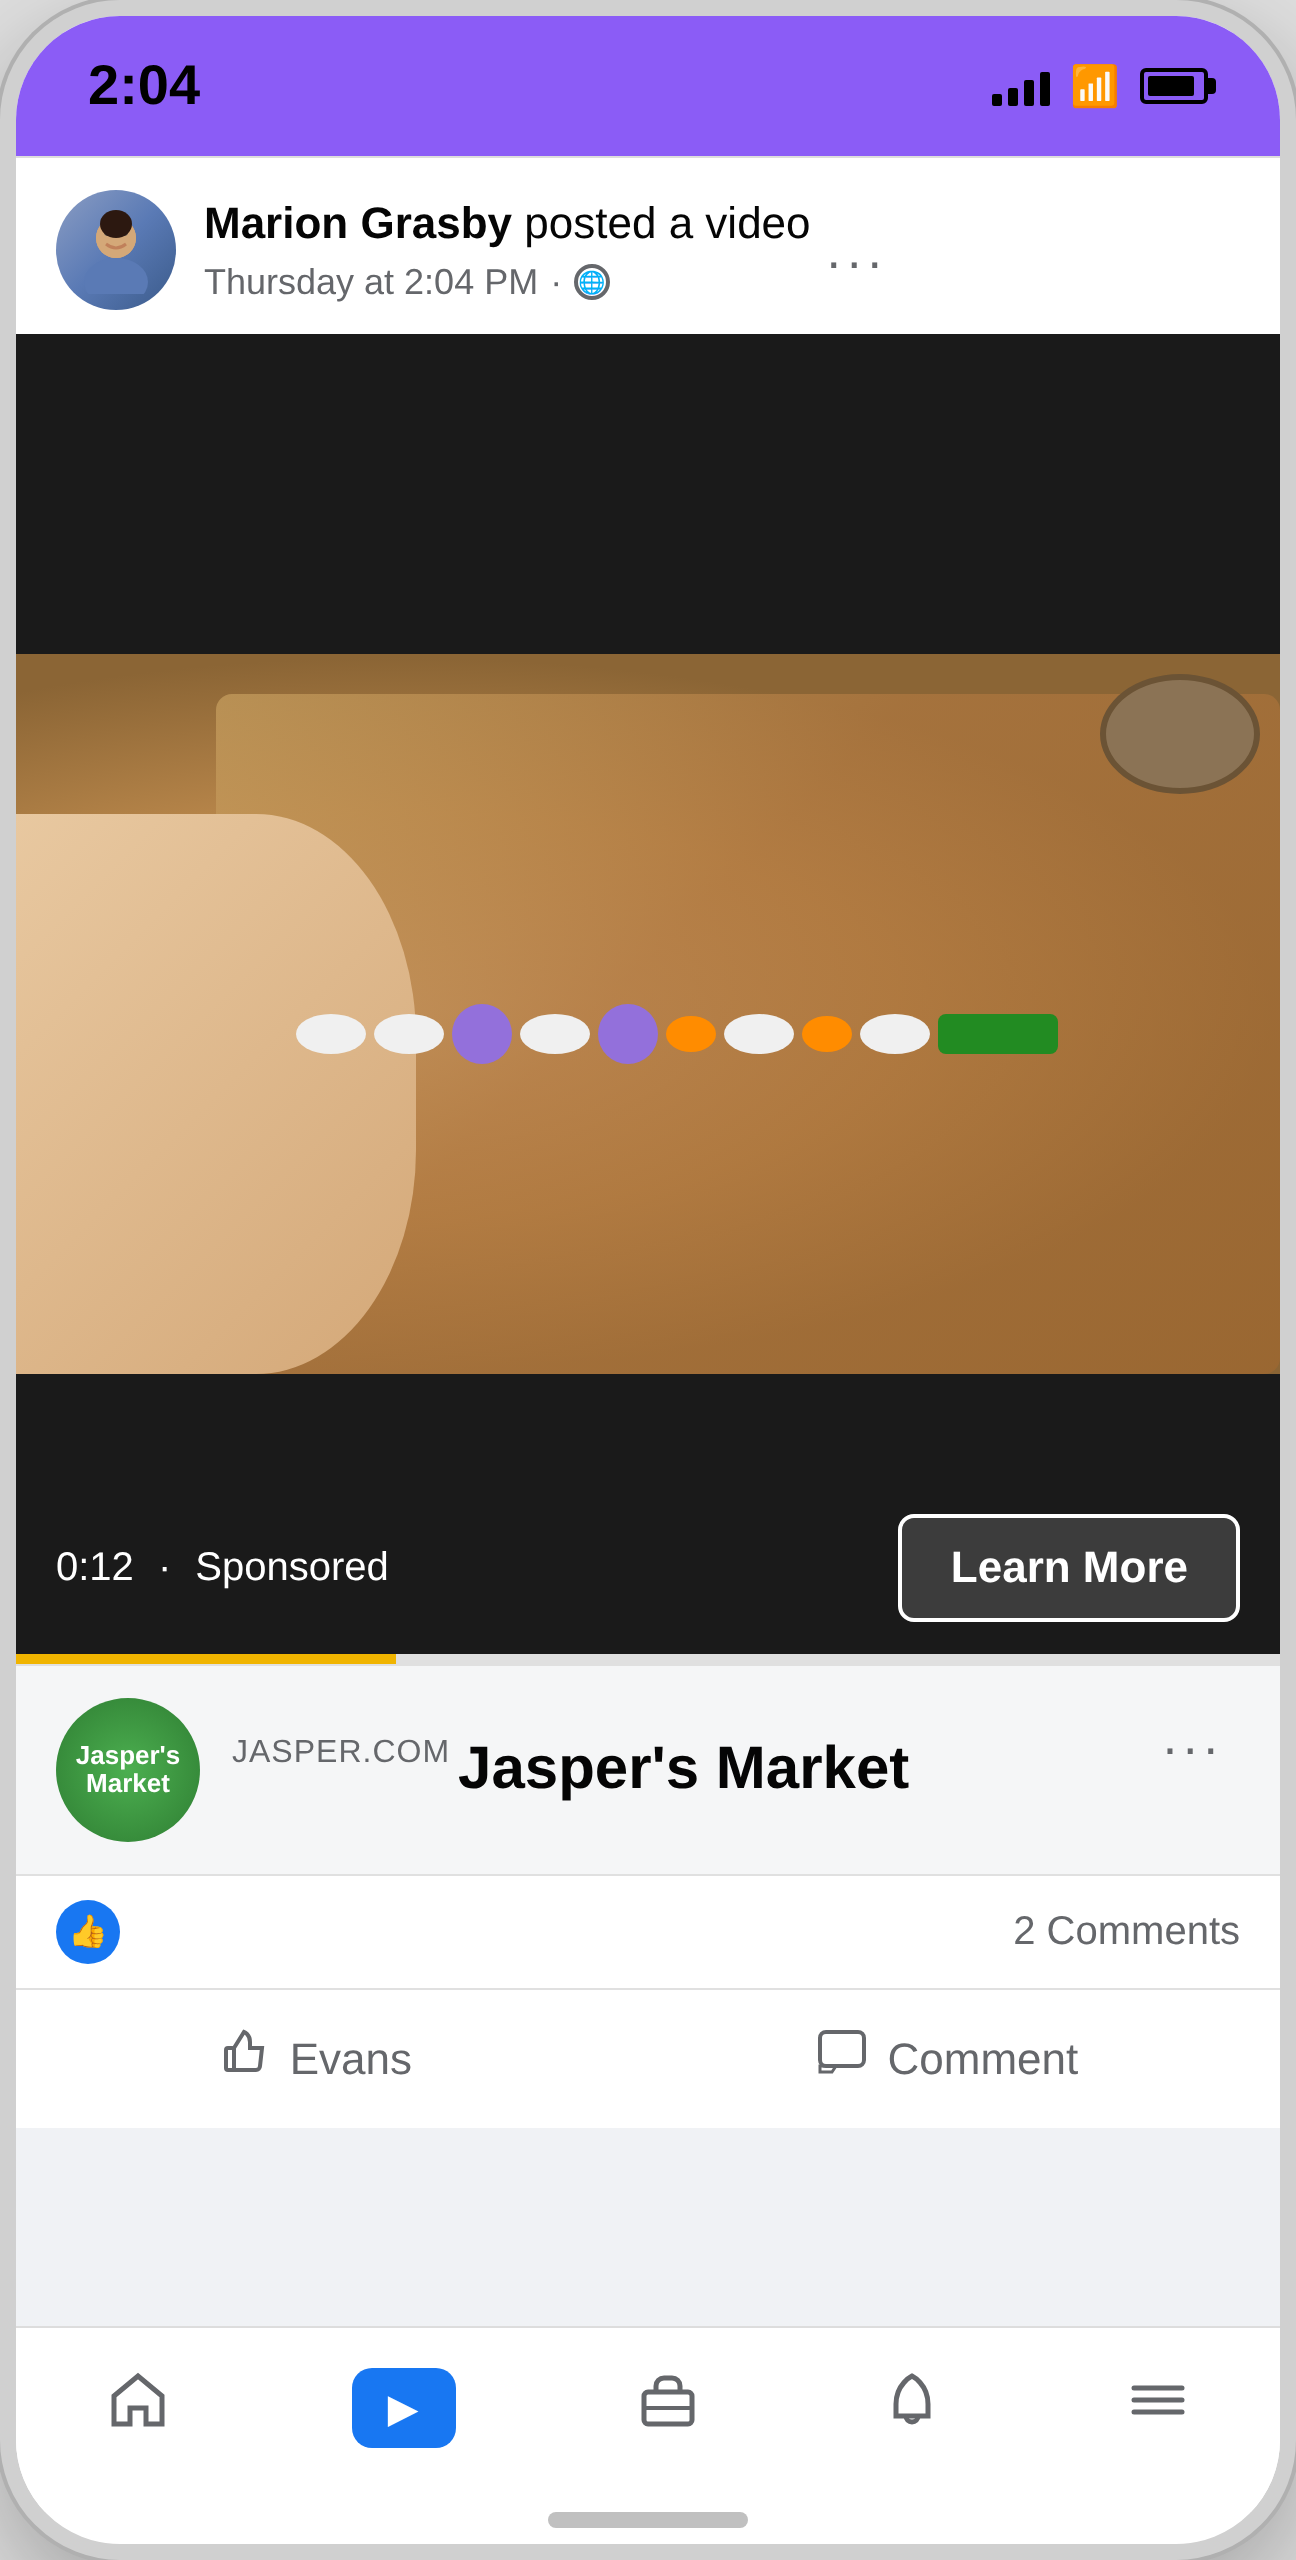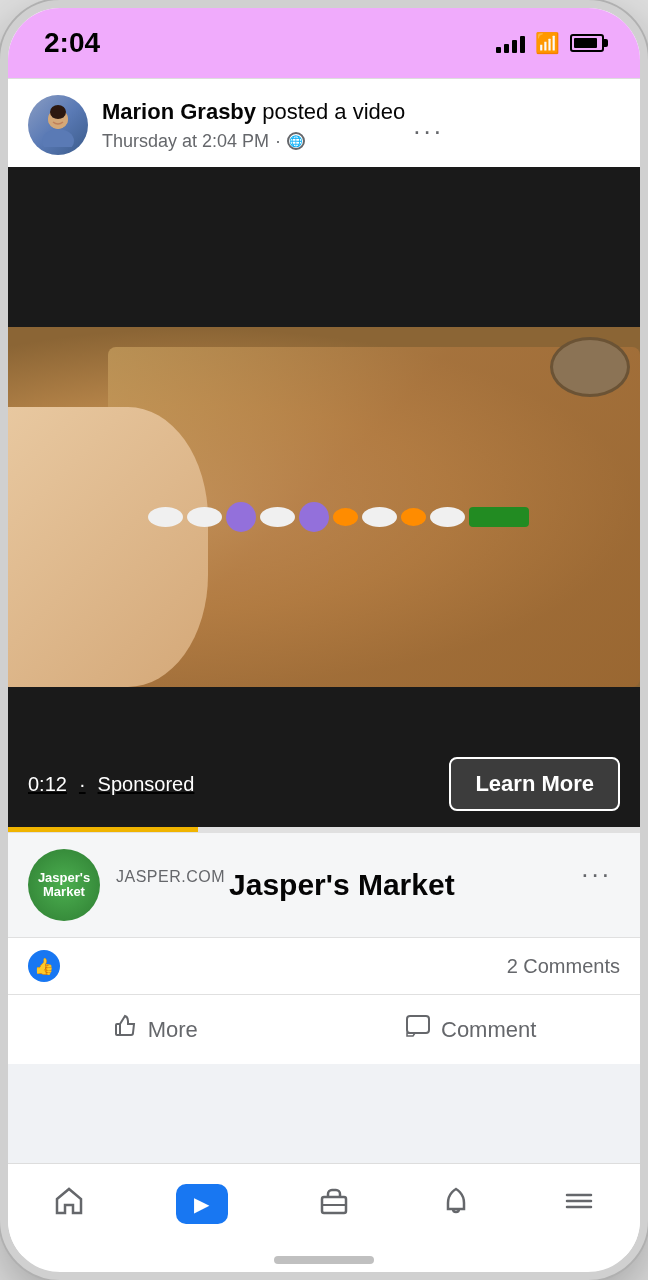--- a/index.html
+++ b/index.html
@@ -18,21 +18,21 @@
       border-radius: 60px;
       border: 8px solid #d0d0d0;
       box-shadow: 0 0 0 2px #b0b0b0, 0 20px 60px rgba(0,0,0,0.3);
       overflow: hidden;
       position: relative;
       display: flex;
       flex-direction: column;
     }
     
     .phone-top {
-      background: #f0abfc;
+      background: #8b5cf6;
       height: 70px;
       display: flex;
       align-items: center;
       justify-content: space-between;
       padding: 0 36px;
       flex-shrink: 0;
       position: relative;
     }
     .notch {
       position: absolute;
@@ -254,21 +254,20 @@
       bottom: 0; left: 0; right: 0;
       padding: 16px 20px;
       display: flex;
       align-items: center;
       justify-content: space-between;
     }
     .video-time-sponsored {
       display: flex;
       align-items: flex-start;
       gap: 12px;
-      text-decoration: underline;
     }
     .video-time {
       color: #fff;
       font-size: 20px;
       font-weight: 500;
     }
     .dot-separator {
       color: #fff;
       font-size: 20px;
     }
@@ -592,21 +591,21 @@
     </div>
 
     <div class="action-buttons">
       <div class="action-btn">
         <span class="action-btn-icon">
           <svg width="26" height="26" viewBox="0 0 26 26" fill="none">
             <path d="M8 22V11L13 3C13 3 16 4 16 8V11H22L21 20C21 21.1 20.1 22 19 22H8Z" stroke="#65676b" stroke-width="2" fill="none"></path>
             <rect x="4" y="11" width="4" height="11" rx="1" stroke="#65676b" stroke-width="2" fill="none"></rect>
           </svg>
         </span>
-        <span class="action-btn-text">More</span>
+        <span class="action-btn-text">Evans</span>
       </div>
       <div class="action-btn">
         <span class="action-btn-icon">
           <svg width="26" height="26" viewBox="0 0 26 26" fill="none">
             <rect x="2" y="3" width="22" height="17" rx="3" stroke="#65676b" stroke-width="2" fill="none"></rect>
             <path d="M8 23L10 20H2V23H8Z" stroke="#65676b" stroke-width="1.5" fill="none"></path>
           </svg>
         </span>
         <span class="action-btn-text">Comment</span>
       </div>

